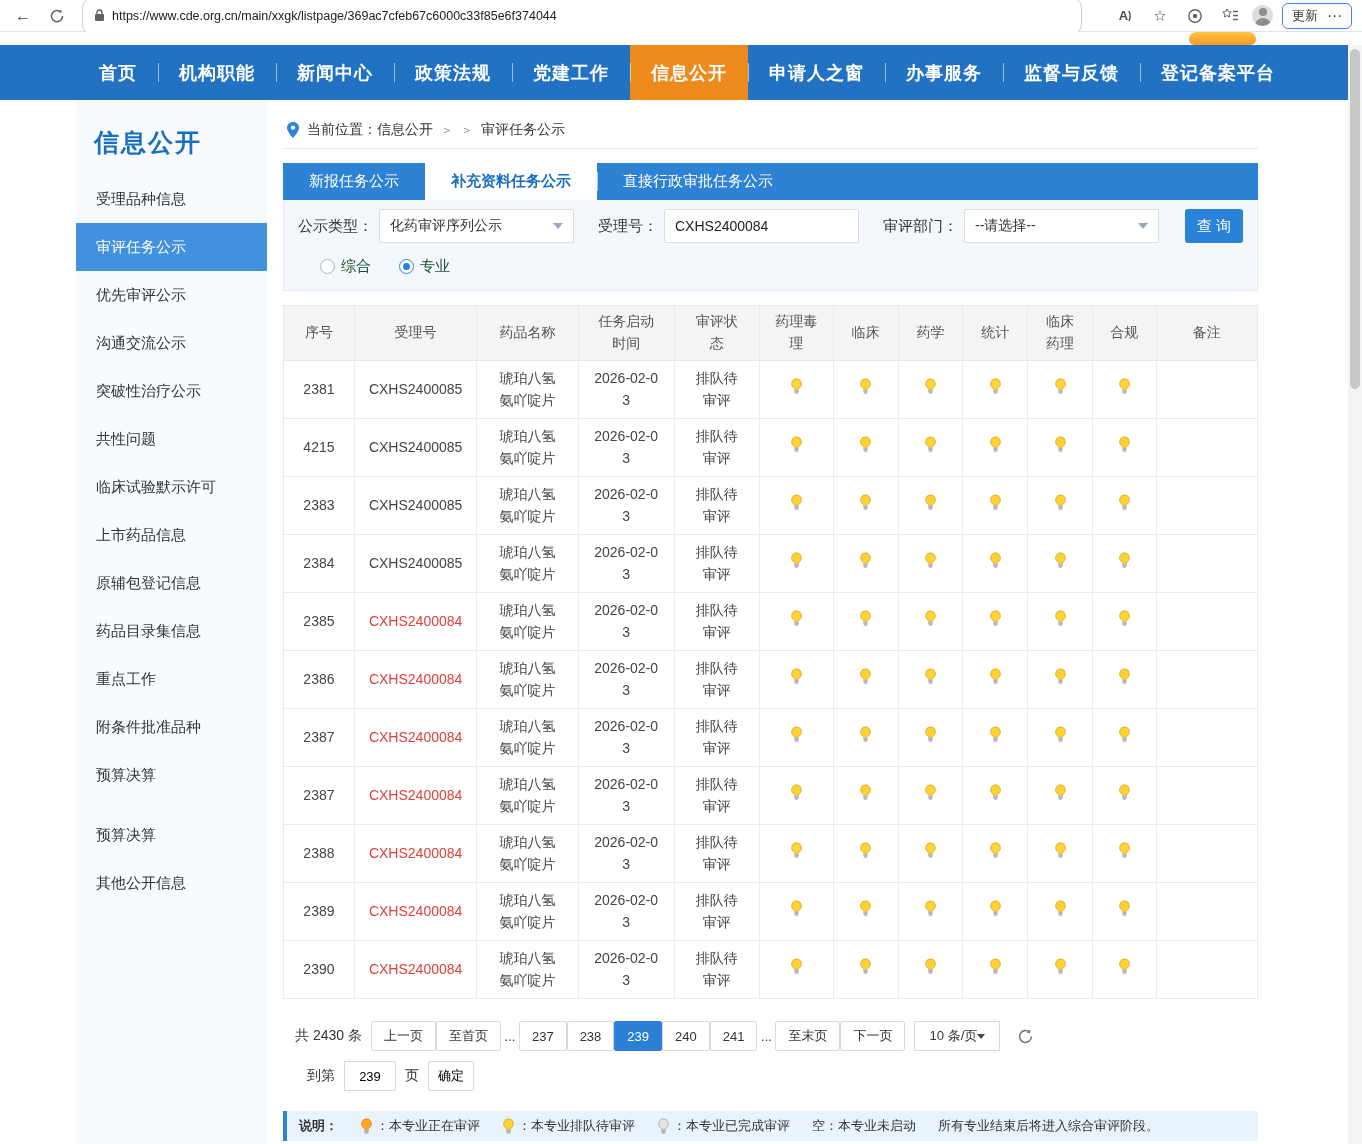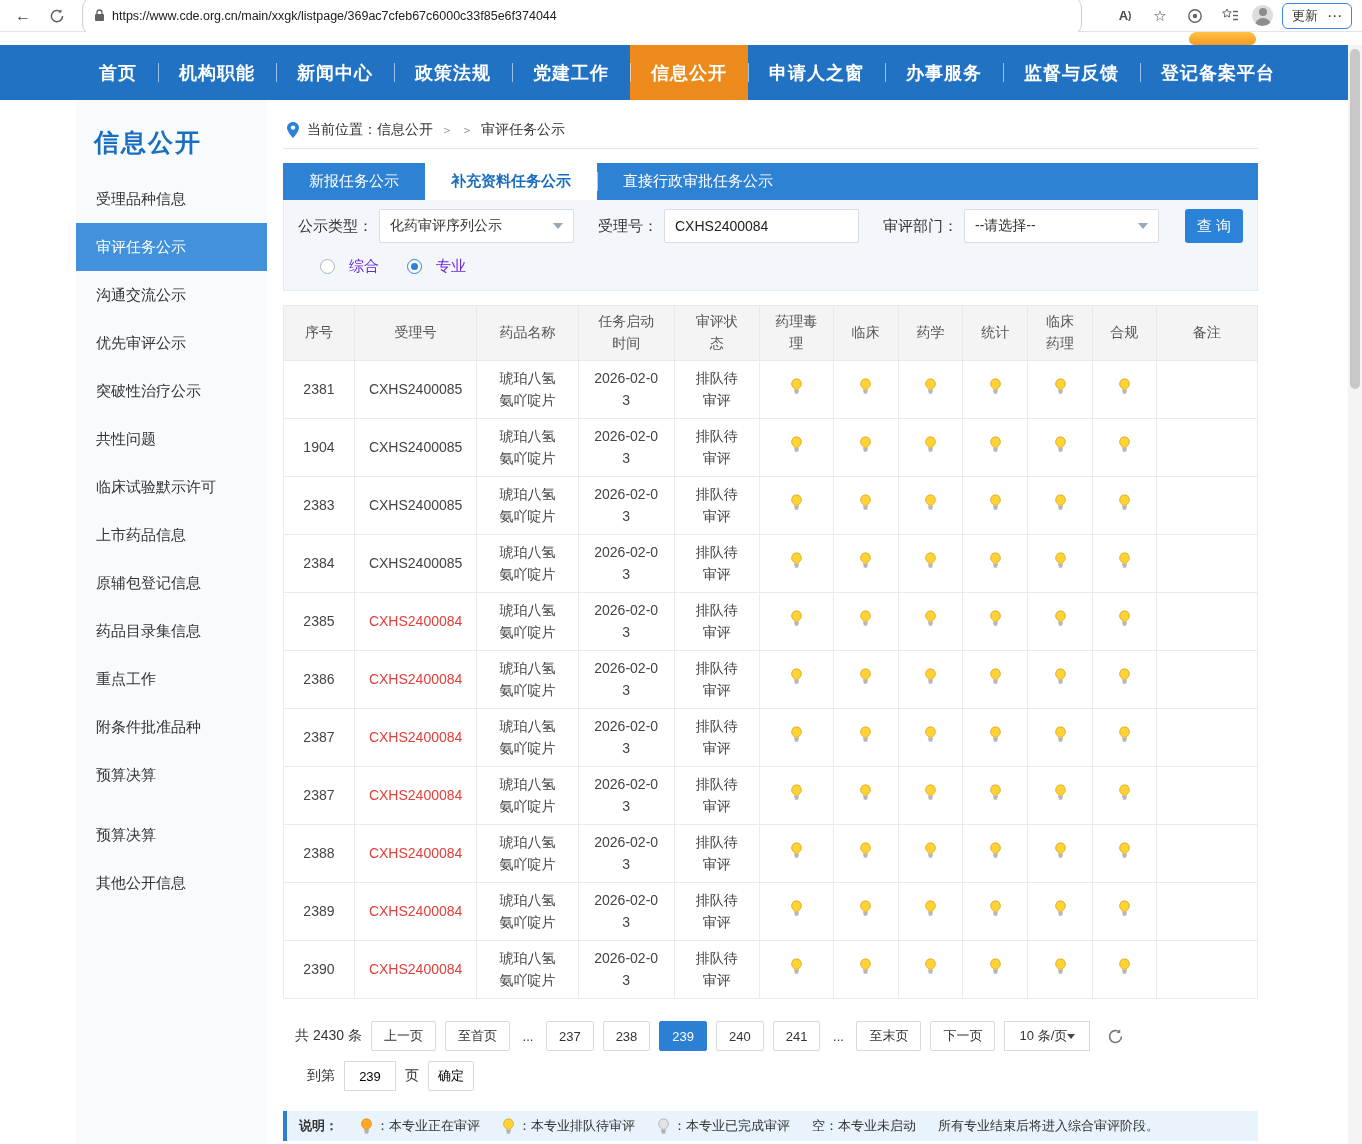--- a/index.html
+++ b/index.html
@@ -55,21 +55,21 @@
   .frow{display:flex;align-items:center}
   .flabel{font-size:15px;color:#333;flex:0 0 auto}
   .ml{margin-left:24px}
   .fselect{width:195px;height:34px;background:#fff;border:1px solid #d7dde3;border-radius:2px;display:flex;align-items:center;justify-content:space-between;padding:0 10px;font-size:14px;color:#333;margin-left:6px;cursor:pointer}
   .caret{width:0;height:0;border-left:5px solid transparent;border-right:5px solid transparent;border-top:6px solid #9aa7b5}
   .caret.dark{border-top-color:#444;border-left-width:4px;border-right-width:4px;border-top-width:5px}
   .finput{width:195px;height:34px;border:1px solid #d7dde3;border-radius:2px;padding:0 10px;font-size:14px;color:#222;margin-left:6px;outline:none;
     text-decoration:underline wavy #e53935 1px;text-underline-offset:3px}
   .qbtn{width:58px;height:34px;background:#2b82d9;color:#fff;border:none;border-radius:3px;font-size:15px;margin-left:26px;cursor:pointer}
   .radiorow{margin-top:14px;display:flex;align-items:center;gap:28px;padding-left:22px}
-  .radio{display:flex;align-items:center;gap:14px;font-size:15px;color:#6d28d9;cursor:pointer}
+  .radio{display:flex;align-items:center;gap:6px;font-size:15px;color:#14532d;cursor:pointer}
   .rdot{width:15px;height:15px;border-radius:50%;border:1px solid #aab4bf;background:#fff;position:relative;flex:0 0 auto}
   .radio.checked .rdot{border-color:#2b82d9}
   .radio.checked .rdot::after{content:"";position:absolute;inset:3px;border-radius:50%;background:#2b82d9}
 
   
   #tbl{width:100%;border-collapse:collapse;margin-top:14px;table-layout:fixed}
   #tbl th{background:#f4f4f4;border:1px solid #e9e9e9;font-weight:normal;font-size:14px;color:#555;height:55px;padding:4px 8px;line-height:1.55;word-break:break-all}
   #tbl td{border:1px solid #ebebeb;text-align:center;font-size:14px;color:#444;height:58px;padding:4px 6px;line-height:1.55;word-break:break-all}
   #tbl td.red{color:#e0403a}
   #tbl th:nth-child(3),#tbl td:nth-child(3){padding:4px 20px}
@@ -77,21 +77,21 @@
   #tbl th:nth-child(5),#tbl td:nth-child(5){padding:4px 18px}
   #tbl th:nth-child(6){padding:4px 10px}
   #tbl th:nth-child(10){padding:4px 12px}
   .bulb .glass{fill:#ffd335;stroke:#d79b13;stroke-width:.7}
   .bulb.active .glass{fill:#ffa824;stroke:#e07b00;stroke-width:.7}
   .bulb.done .glass{fill:#e3e3e3;stroke:#a0a0a0;stroke-width:.7}
   .bulb .base{fill:#9aa0a6}
 
   
   .pager{display:flex;align-items:center;gap:9px;margin-top:22px;font-size:14px;color:#333;padding-left:12px}
-  .pgwrap{display:flex;align-items:center;gap:9px}
+  .pgwrap{display:flex;align-items:center;}
   .pg-btn{min-width:46px;height:30px;padding:0 12px;border:1px solid #d9d9d9;background:#fff;font-size:13px;color:#333;cursor:pointer;border-radius:2px}
   .pg-btn.dots{border:none;background:transparent;min-width:18px;padding:0 2px}
   .pg-btn.active{background:#2b7fd4;border-color:#2b7fd4;color:#fff}
   .psize{width:86px;height:30px;border:1px solid #d9d9d9;display:flex;align-items:center;justify-content:center;padding:0 8px;font-size:13px;background:#fff;cursor:pointer}
   .refresh2{margin-left:8px;cursor:pointer;display:flex;align-items:center}
   .pager2{display:flex;align-items:center;gap:9px;margin-top:10px;padding-left:24px;font-size:14px;color:#333}
   .goto-input{width:52px;height:30px;border:1px solid #d9d9d9;text-align:center;font-size:13px;outline:none}
   .confirm-btn{width:46px;height:30px;border:1px solid #d9d9d9;background:#fff;font-size:13px;cursor:pointer;border-radius:2px}
 
   
@@ -162,22 +162,22 @@
     <div class="nav-item">登记备案平台</div>
   </div>
 
 <div class="page">
 
   <div class="sidebar">
     <div class="side-title">信息公开</div>
     <div>
         <div class="side-item">受理品种信息</div>
         <div class="side-item active">审评任务公示</div>
+        <div class="side-item">优先审评公示</div>
         <div class="side-item">沟通交流公示</div>
-        <div class="side-item">优先审评公示</div>
         <div class="side-item">突破性治疗公示</div>
         <div class="side-item">共性问题</div>
         <div class="side-item">临床试验默示许可</div>
         <div class="side-item">上市药品信息</div>
         <div class="side-item">原辅包登记信息</div>
         <div class="side-item">药品目录集信息</div>
         <div class="side-item">重点工作</div>
         <div class="side-item">附条件批准品种</div>
         <div class="side-item">预算决算</div>
         <div class="side-item gap">预算决算</div>
@@ -296,21 +296,21 @@
                 <rect class="base" x="4.6" y="14.2" width="3.8" height="1.3" rx=".6"></rect>
               </svg></td>
             <td><svg class="bulb queue" width="13" height="17" viewBox="0 0 13 17">
                 <path class="glass" d="M6.5 .8a5 5 0 0 0-2.9 9c.55.42.9 1 .9 1.5h4c0-.5.35-1.08.9-1.5a5 5 0 0 0-2.9-9z"></path>
                 <rect class="base" x="4.1" y="12.2" width="4.8" height="1.5" rx=".6"></rect>
                 <rect class="base" x="4.6" y="14.2" width="3.8" height="1.3" rx=".6"></rect>
               </svg></td>
             <td></td>
           </tr>
           <tr>
-            <td>1904</td>
+            <td>4215</td>
             <td>CXHS2400085</td>
             <td>琥珀八氢氨吖啶片</td>
             <td>2026-02-03</td>
             <td>排队待审评</td>
             <td><svg class="bulb queue" width="13" height="17" viewBox="0 0 13 17">
                 <path class="glass" d="M6.5 .8a5 5 0 0 0-2.9 9c.55.42.9 1 .9 1.5h4c0-.5.35-1.08.9-1.5a5 5 0 0 0-2.9-9z"></path>
                 <rect class="base" x="4.1" y="12.2" width="4.8" height="1.5" rx=".6"></rect>
                 <rect class="base" x="4.6" y="14.2" width="3.8" height="1.3" rx=".6"></rect>
               </svg></td>
             <td><svg class="bulb queue" width="13" height="17" viewBox="0 0 13 17">

